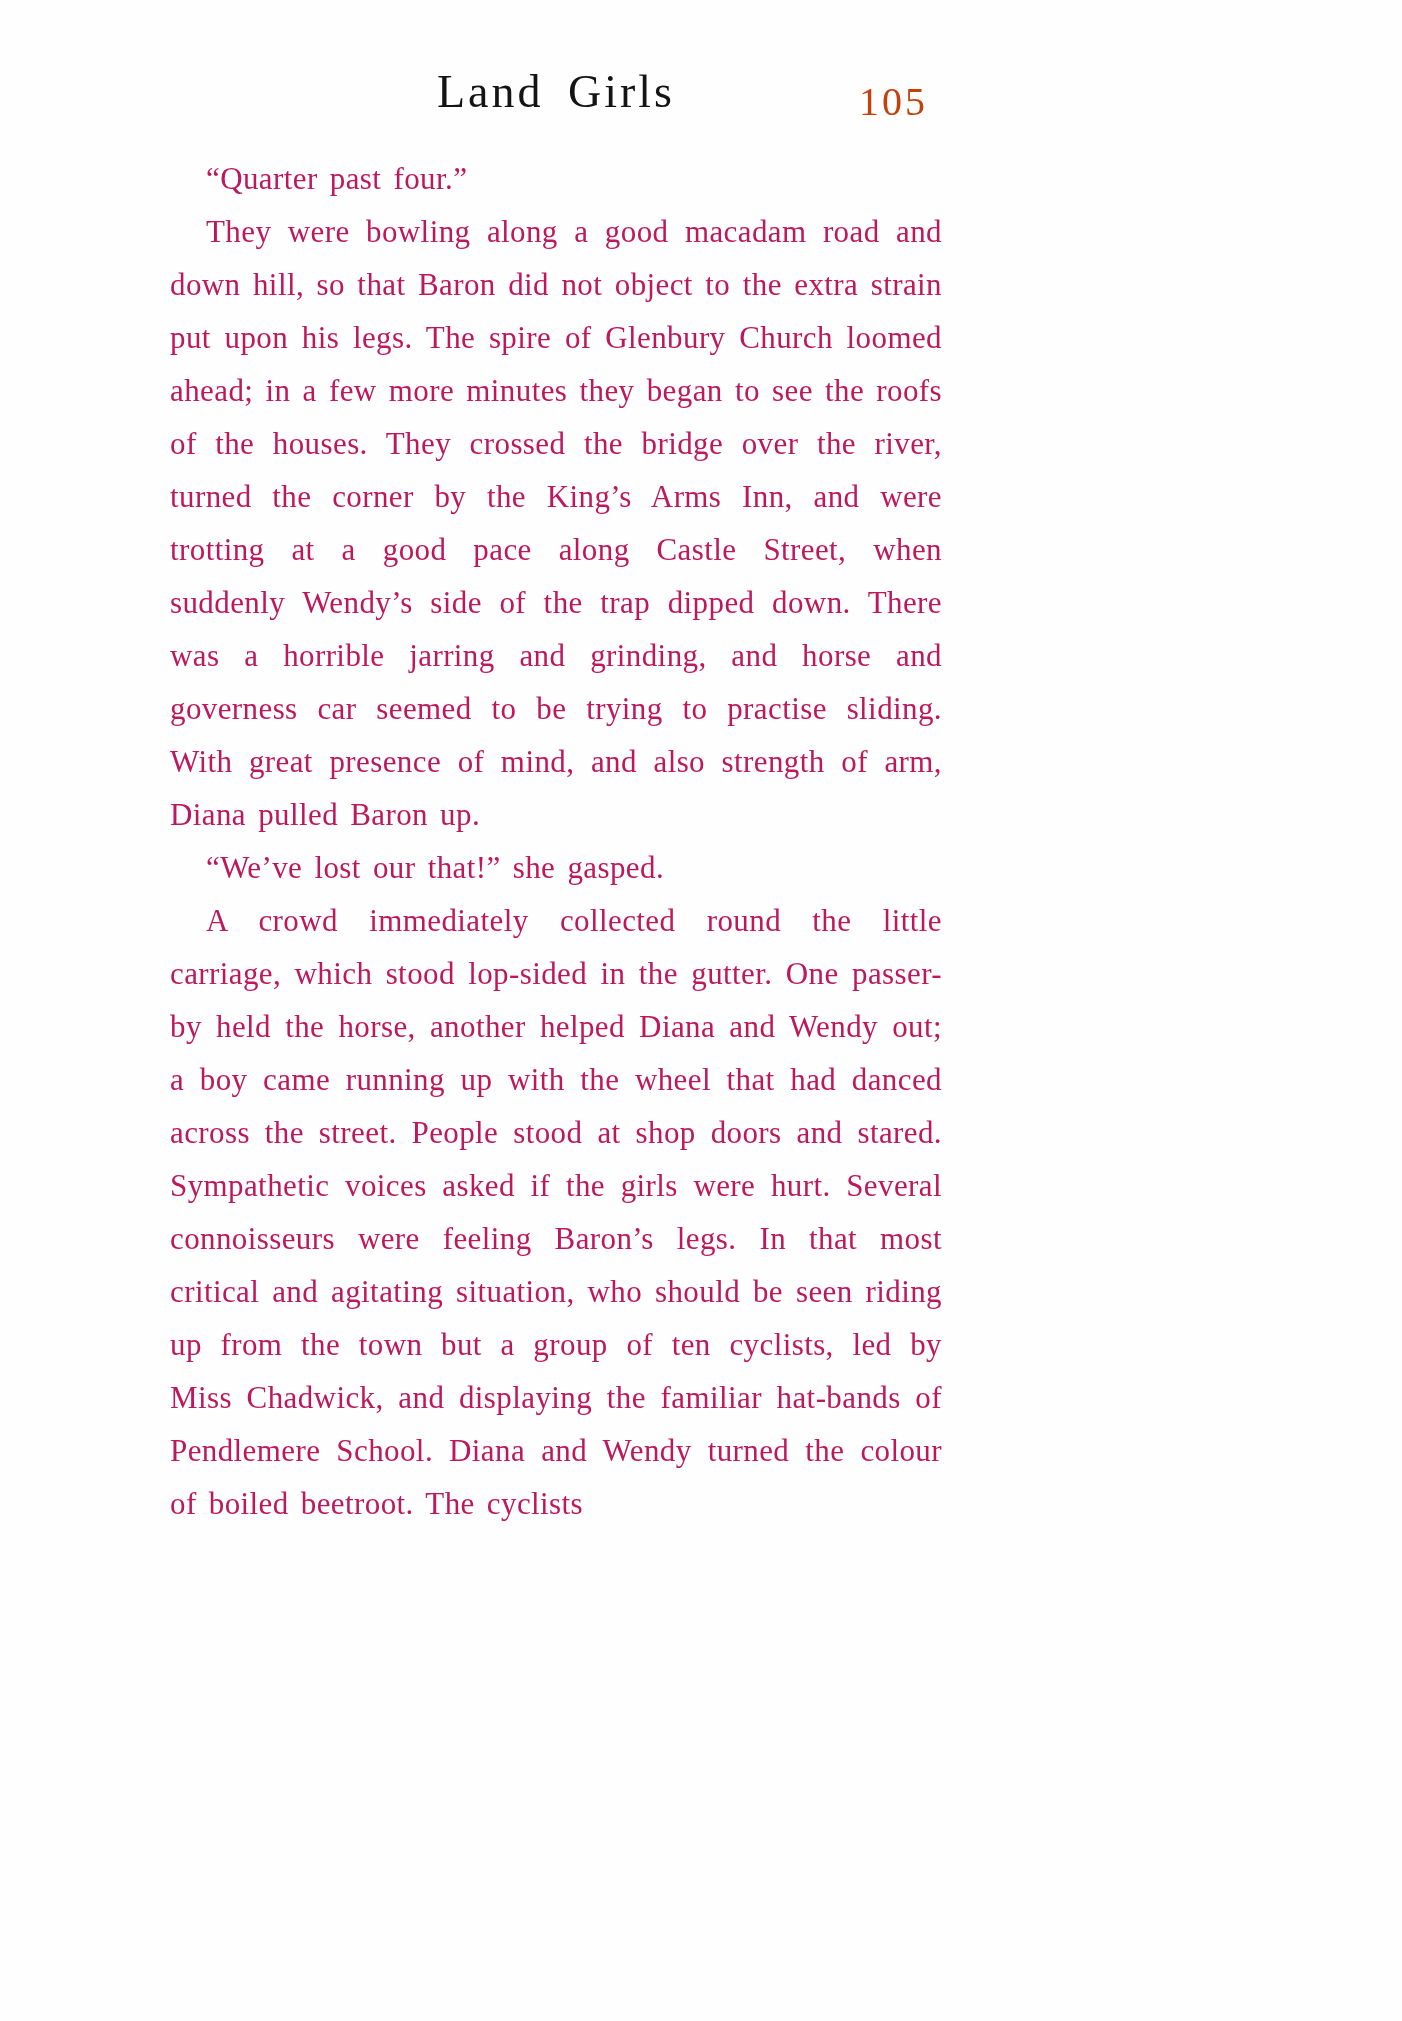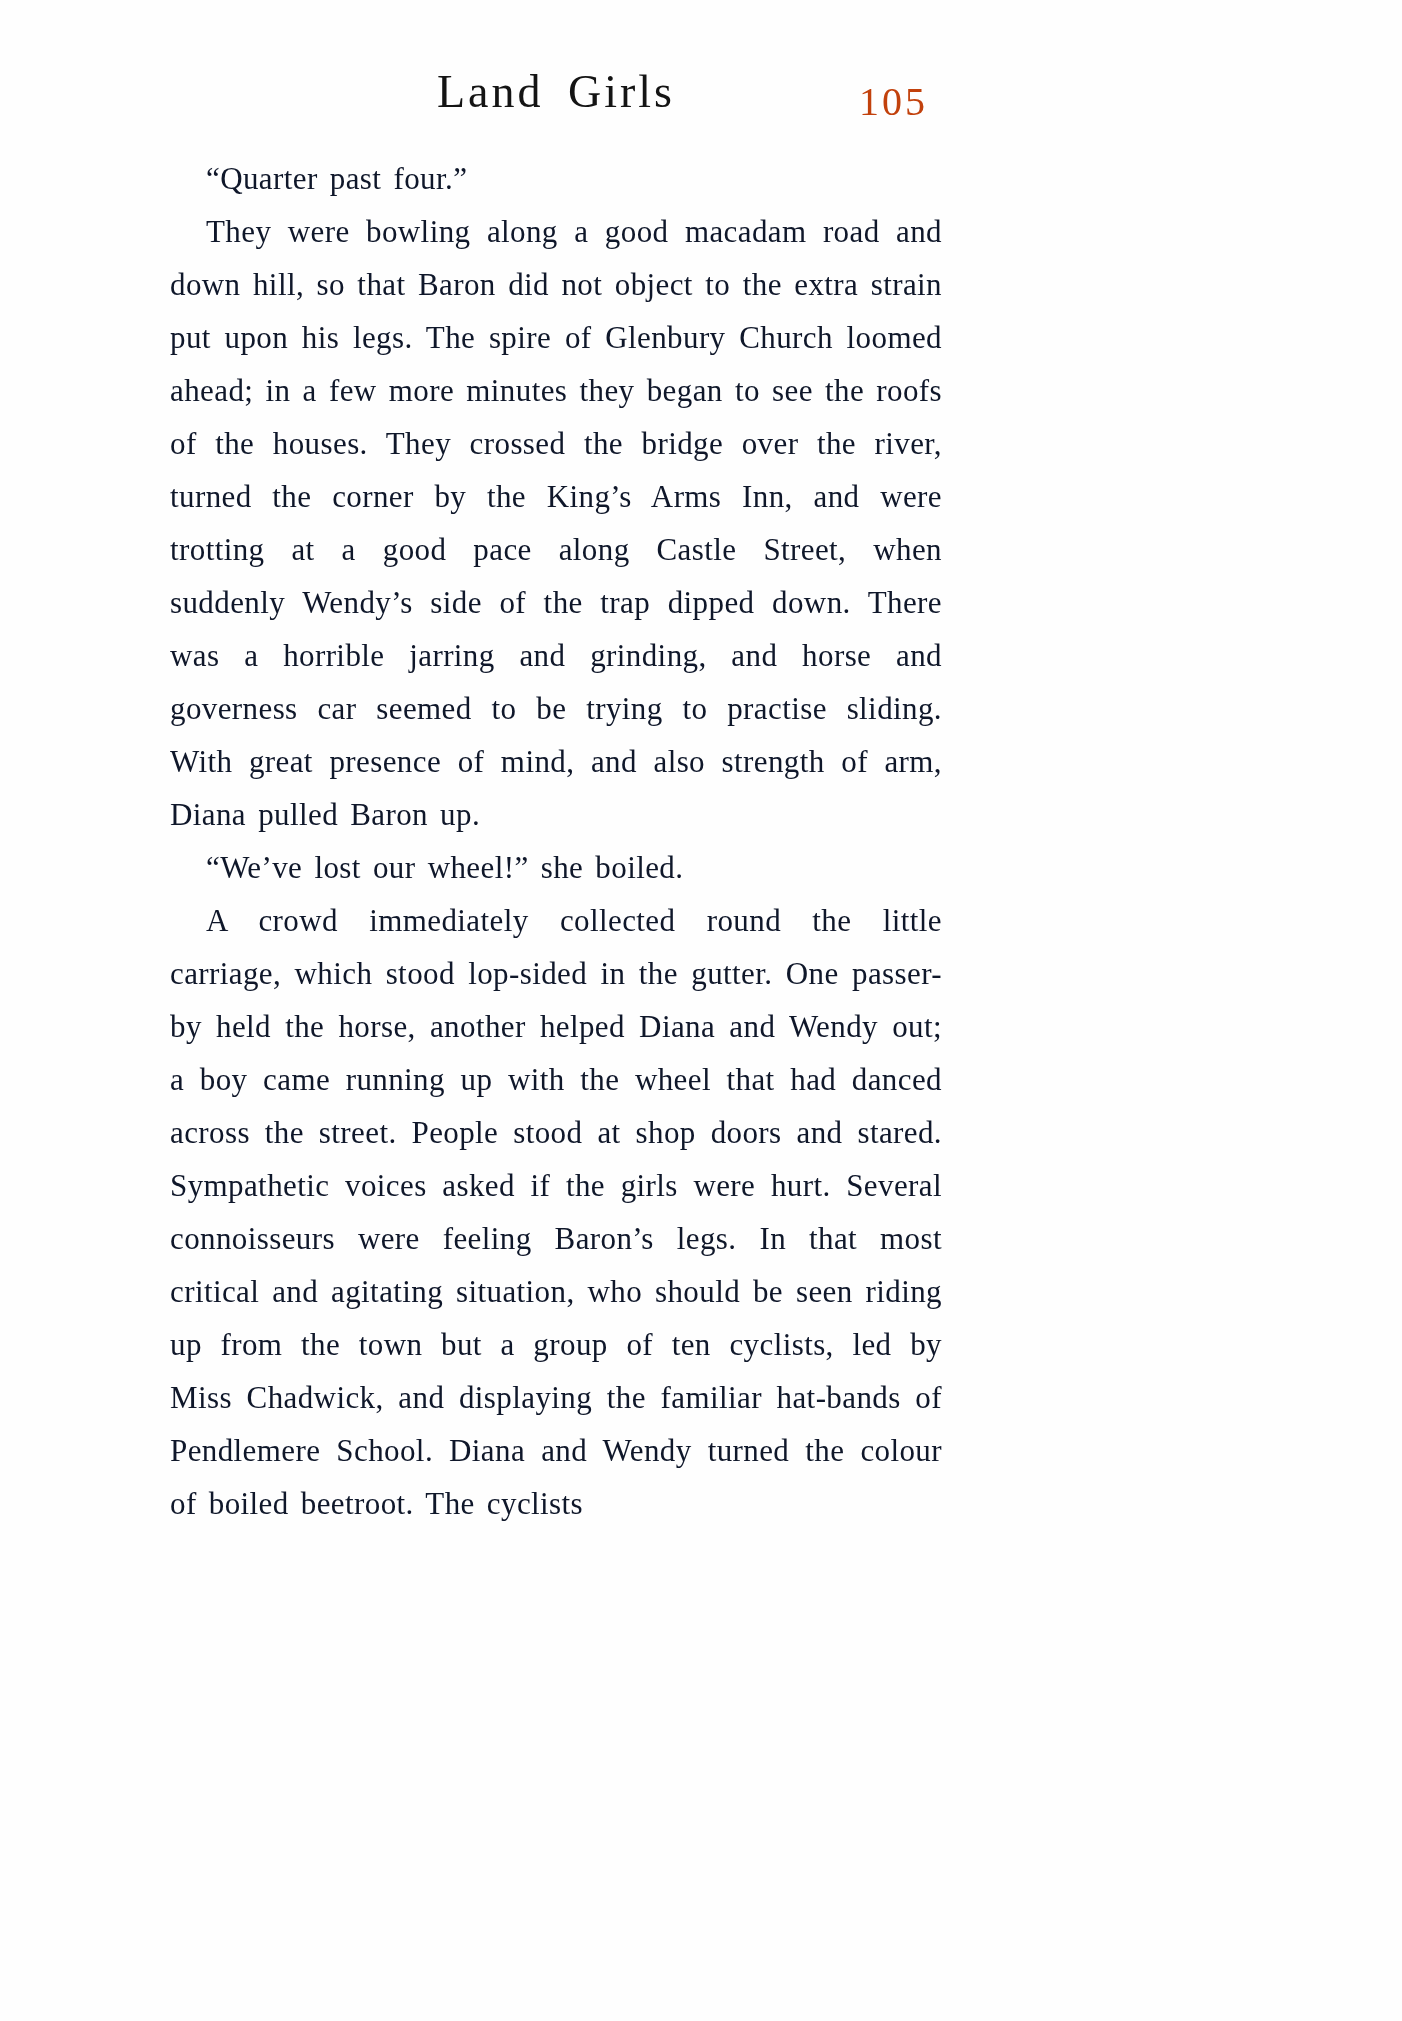--- a/index.html
+++ b/index.html
@@ -49,35 +49,35 @@
     color: #c2410c;
   }
   .page-body p {
     margin: 0;
     font-size: 31px;
     line-height: 53px;
     text-align: justify;
     text-indent: 36px;
     letter-spacing: 0.4px;
     word-spacing: 4px;
-    color: #0f172a;
+    color: #be185d;
   }
 </style>
 </head>
 <body>
 
 <div class="scan-page">
   <div class="text-column">
 
     <div class="page-header">
       <div class="page-title">Land Girls</div>
       <div class="page-number">105</div>
     </div>
 
     <div class="page-body">
       <p>“Quarter past four.”</p>
       <p>They were bowling along a good macadam road and down hill, so that Baron did not object to the extra strain put upon his legs.  The spire of Glenbury Church loomed ahead; in a few more minutes they began to see the roofs of the houses.  They crossed the bridge over the river, turned the corner by the King’s Arms Inn, and were trotting at a good pace along Castle Street, when suddenly Wendy’s side of the trap dipped down.  There was a horrible jarring and grinding, and horse and governess car seemed to be trying to practise sliding.  With great presence of mind, and also strength of arm, Diana pulled Baron up.</p>
-      <p>“We’ve lost our wheel!” she boiled.</p>
+      <p>“We’ve lost our that!” she gasped.</p>
       <p>A crowd immediately collected round the little carriage, which stood lop-sided in the gutter.  One passer-by held the horse, another helped Diana and Wendy out; a boy came running up with the wheel that had danced across the street.  People stood at shop doors and stared.  Sympathetic voices asked if the girls were hurt.  Several connoisseurs were feeling Baron’s legs.  In that most critical and agitating situation, who should be seen riding up from the town but a group of ten cyclists, led by Miss Chadwick, and displaying the familiar hat-bands of Pendlemere School.  Diana and Wendy turned the colour of boiled beetroot.  The cyclists</p>
     </div>
 
   </div>
 </div>
 
 </body></html>

